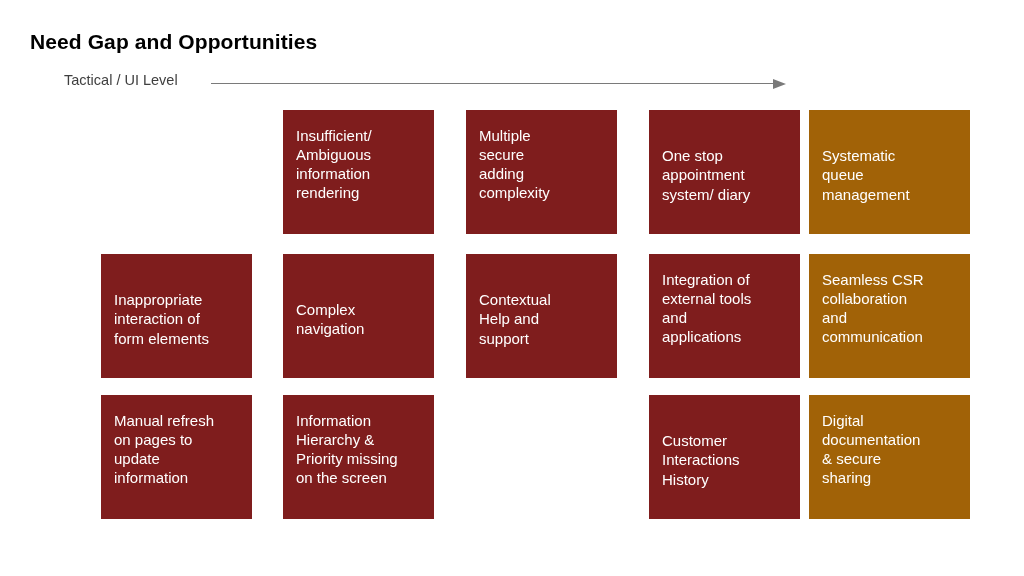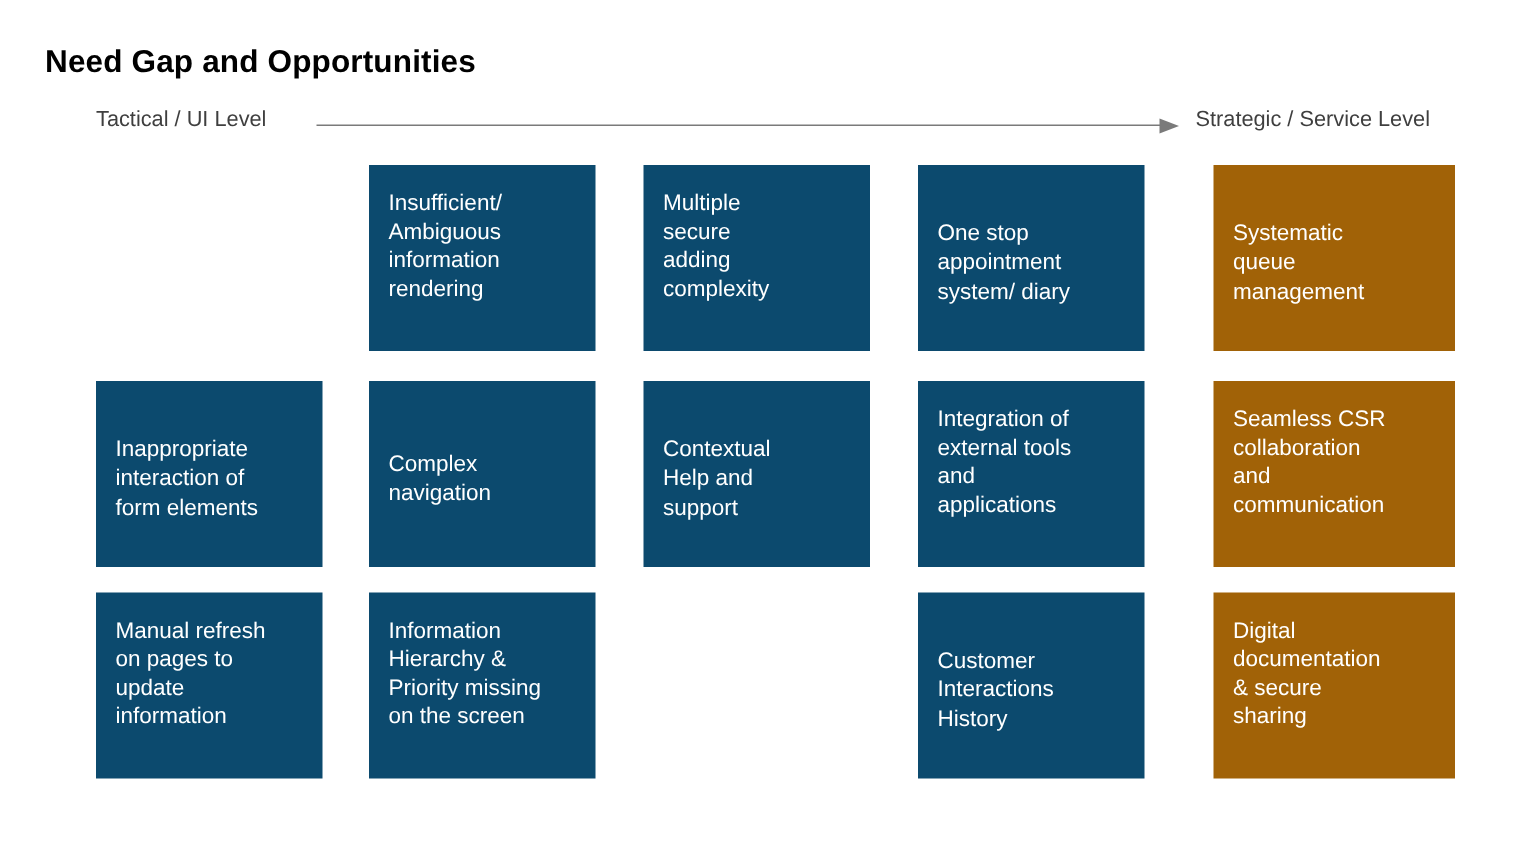--- a/index.html
+++ b/index.html
@@ -104,21 +104,21 @@
     height: 124px;
     box-sizing: border-box;
     padding: 16px 13px 10px 13px;
     color: #ffffff;
     font-size: 15px;
     line-height: 1.27;
     display: flex;
     align-items: flex-start;
     overflow: hidden;
   }
-  .card.theme-light { background: #0c4a6e; }
+  .card.theme-light { background: #7f1d1d; margin-left: 37px; }
   .card.theme-dark  { background: #a16207; }
 
   .card.align-middle { align-items: center; }
 
   .card-col-0 { left: 0px; }
   .card-col-1 { left: 182px; }
   .card-col-2 { left: 365px; }
   .card-col-3 { left: 548px; }
   .card-col-4 { left: 745px; width: 161px; }
 
@@ -136,21 +136,20 @@
   <div id="page-title">Need Gap and Opportunities</div>
 
   <div id="axis-row">
     <div class="axis-label" id="axis-label-left">Tactical / UI Level</div>
 
     <div id="axis-arrow">
       <div id="axis-arrow-line"></div>
       <div id="axis-arrow-head"></div>
     </div>
 
-    <div class="axis-label" id="axis-label-right">Strategic / Service Level</div>
   </div>
 
   <div id="grid">
       <div class="grid-row" id="grid-row-0">
         <div class="card card-col-1 theme-light">
           <span class="card-text">Insufficient/
 Ambiguous
 information
 rendering</span>
         </div>

